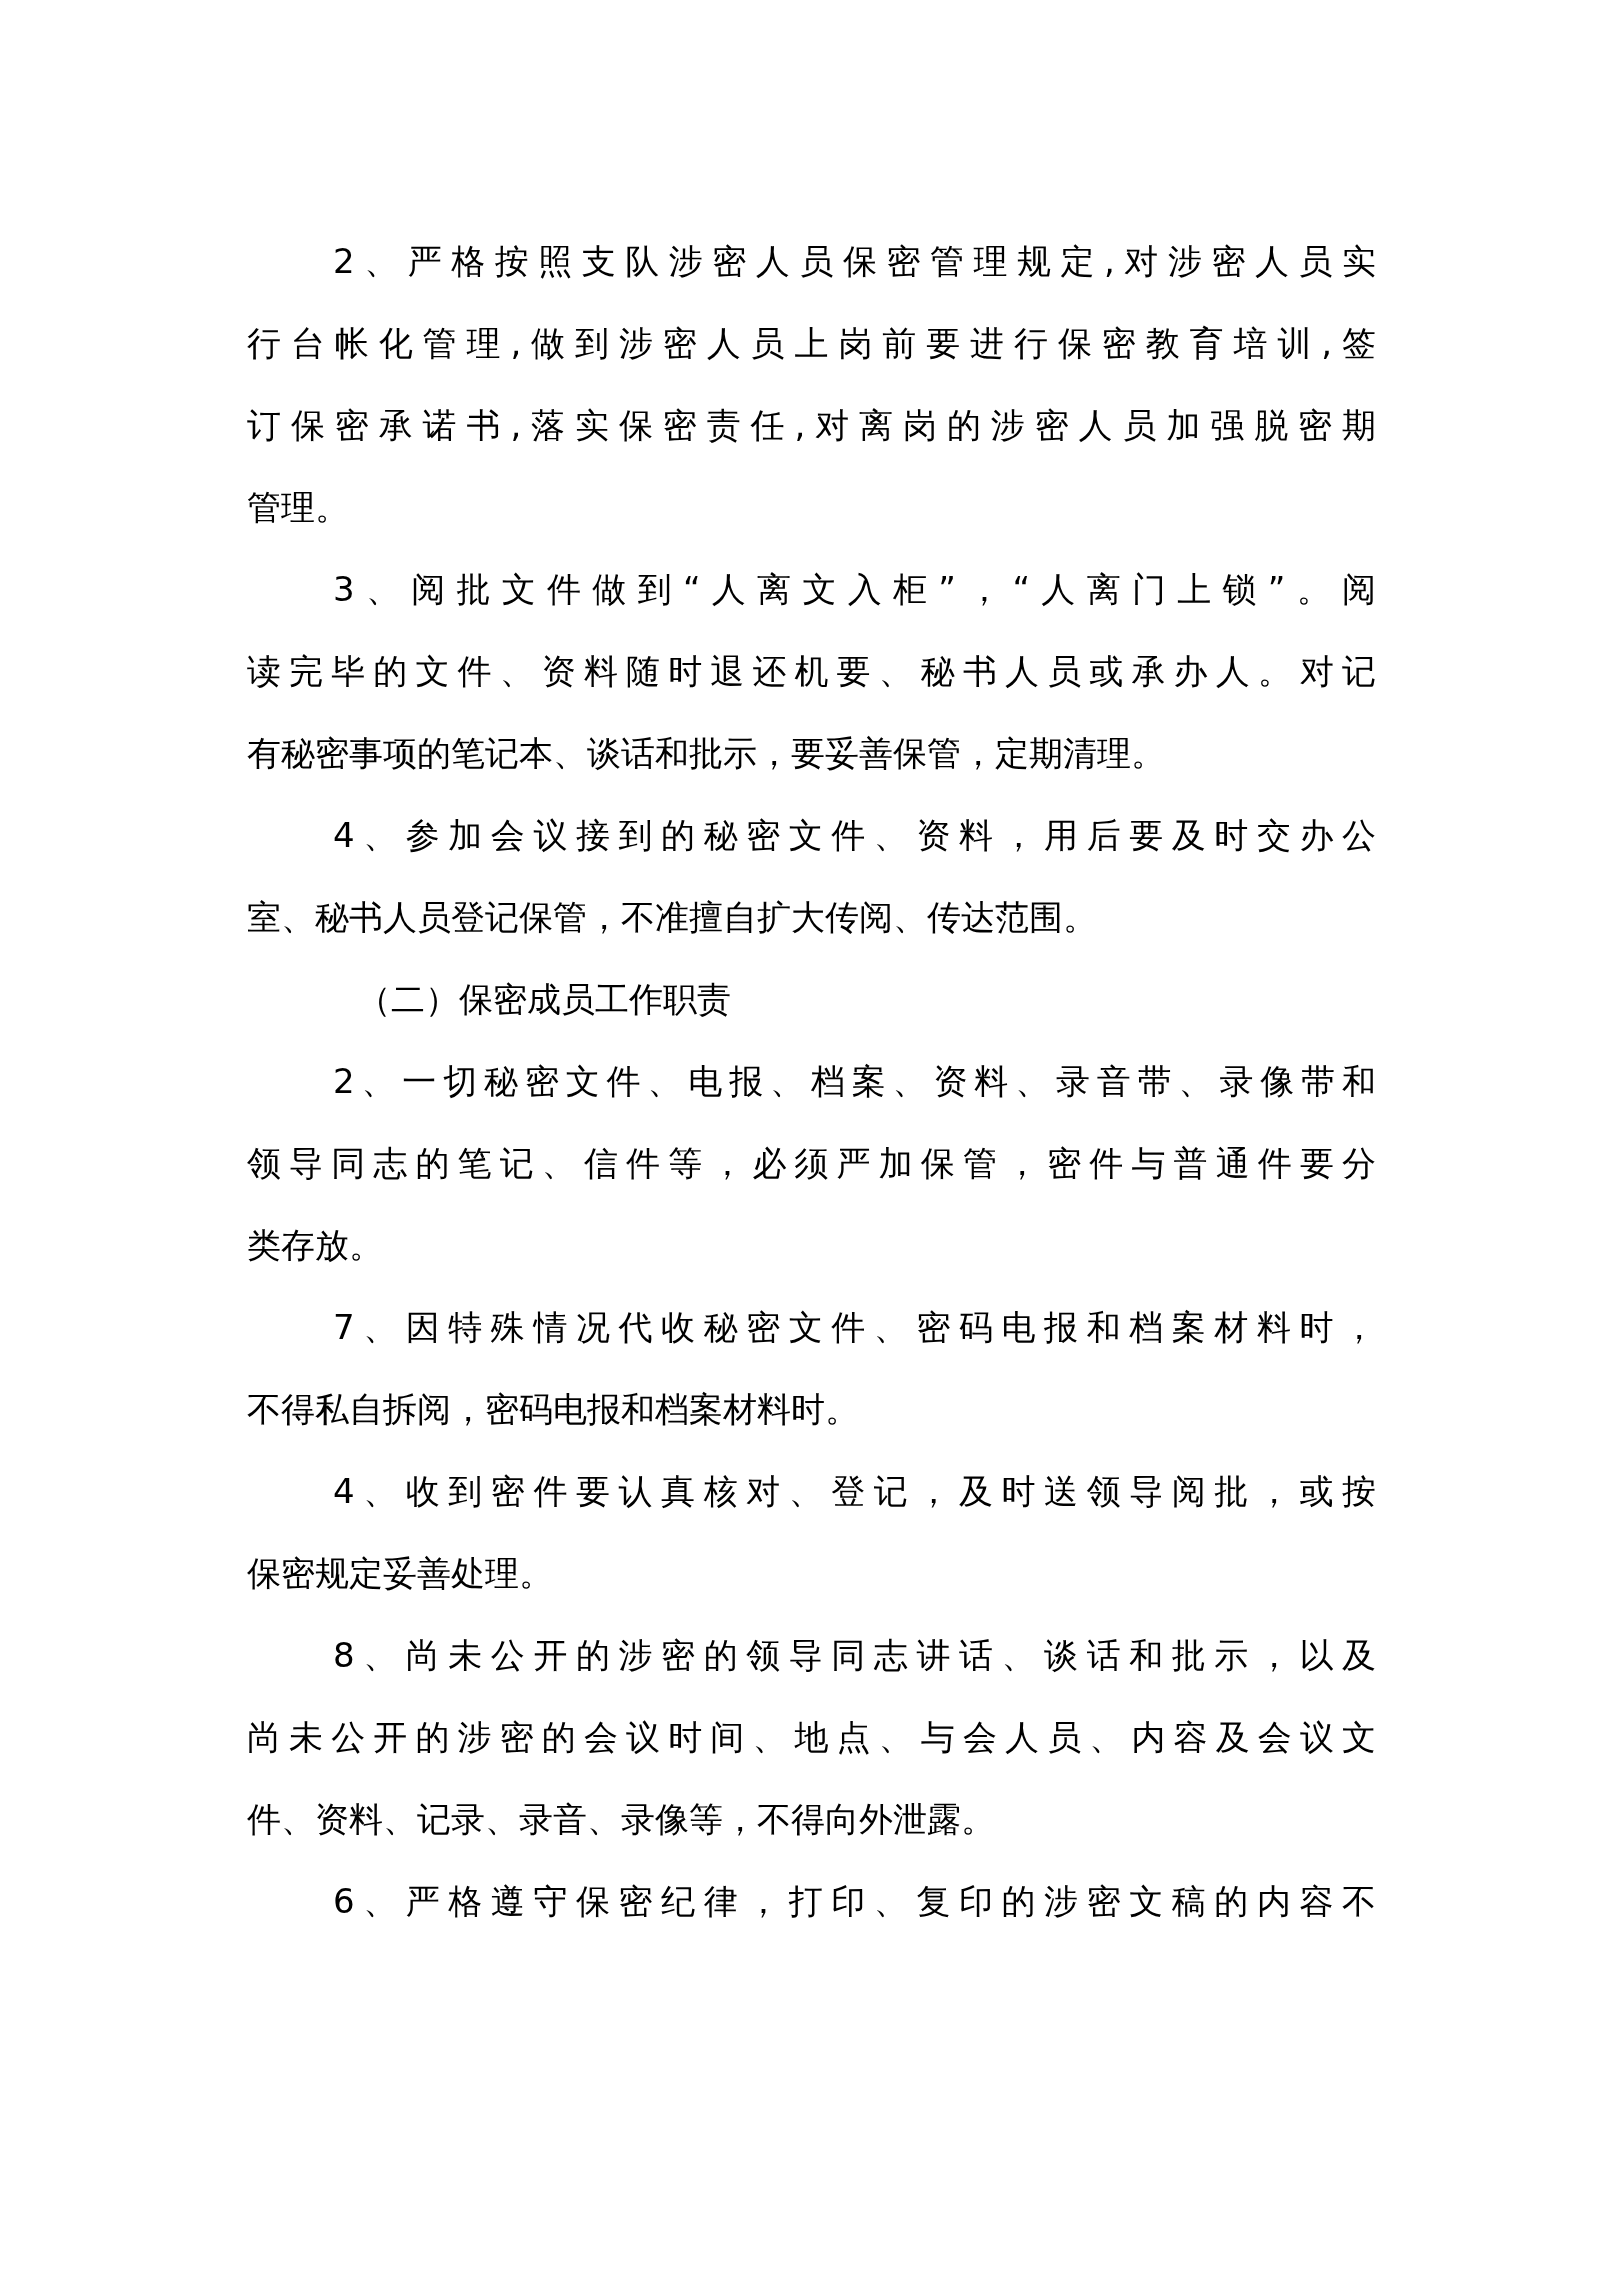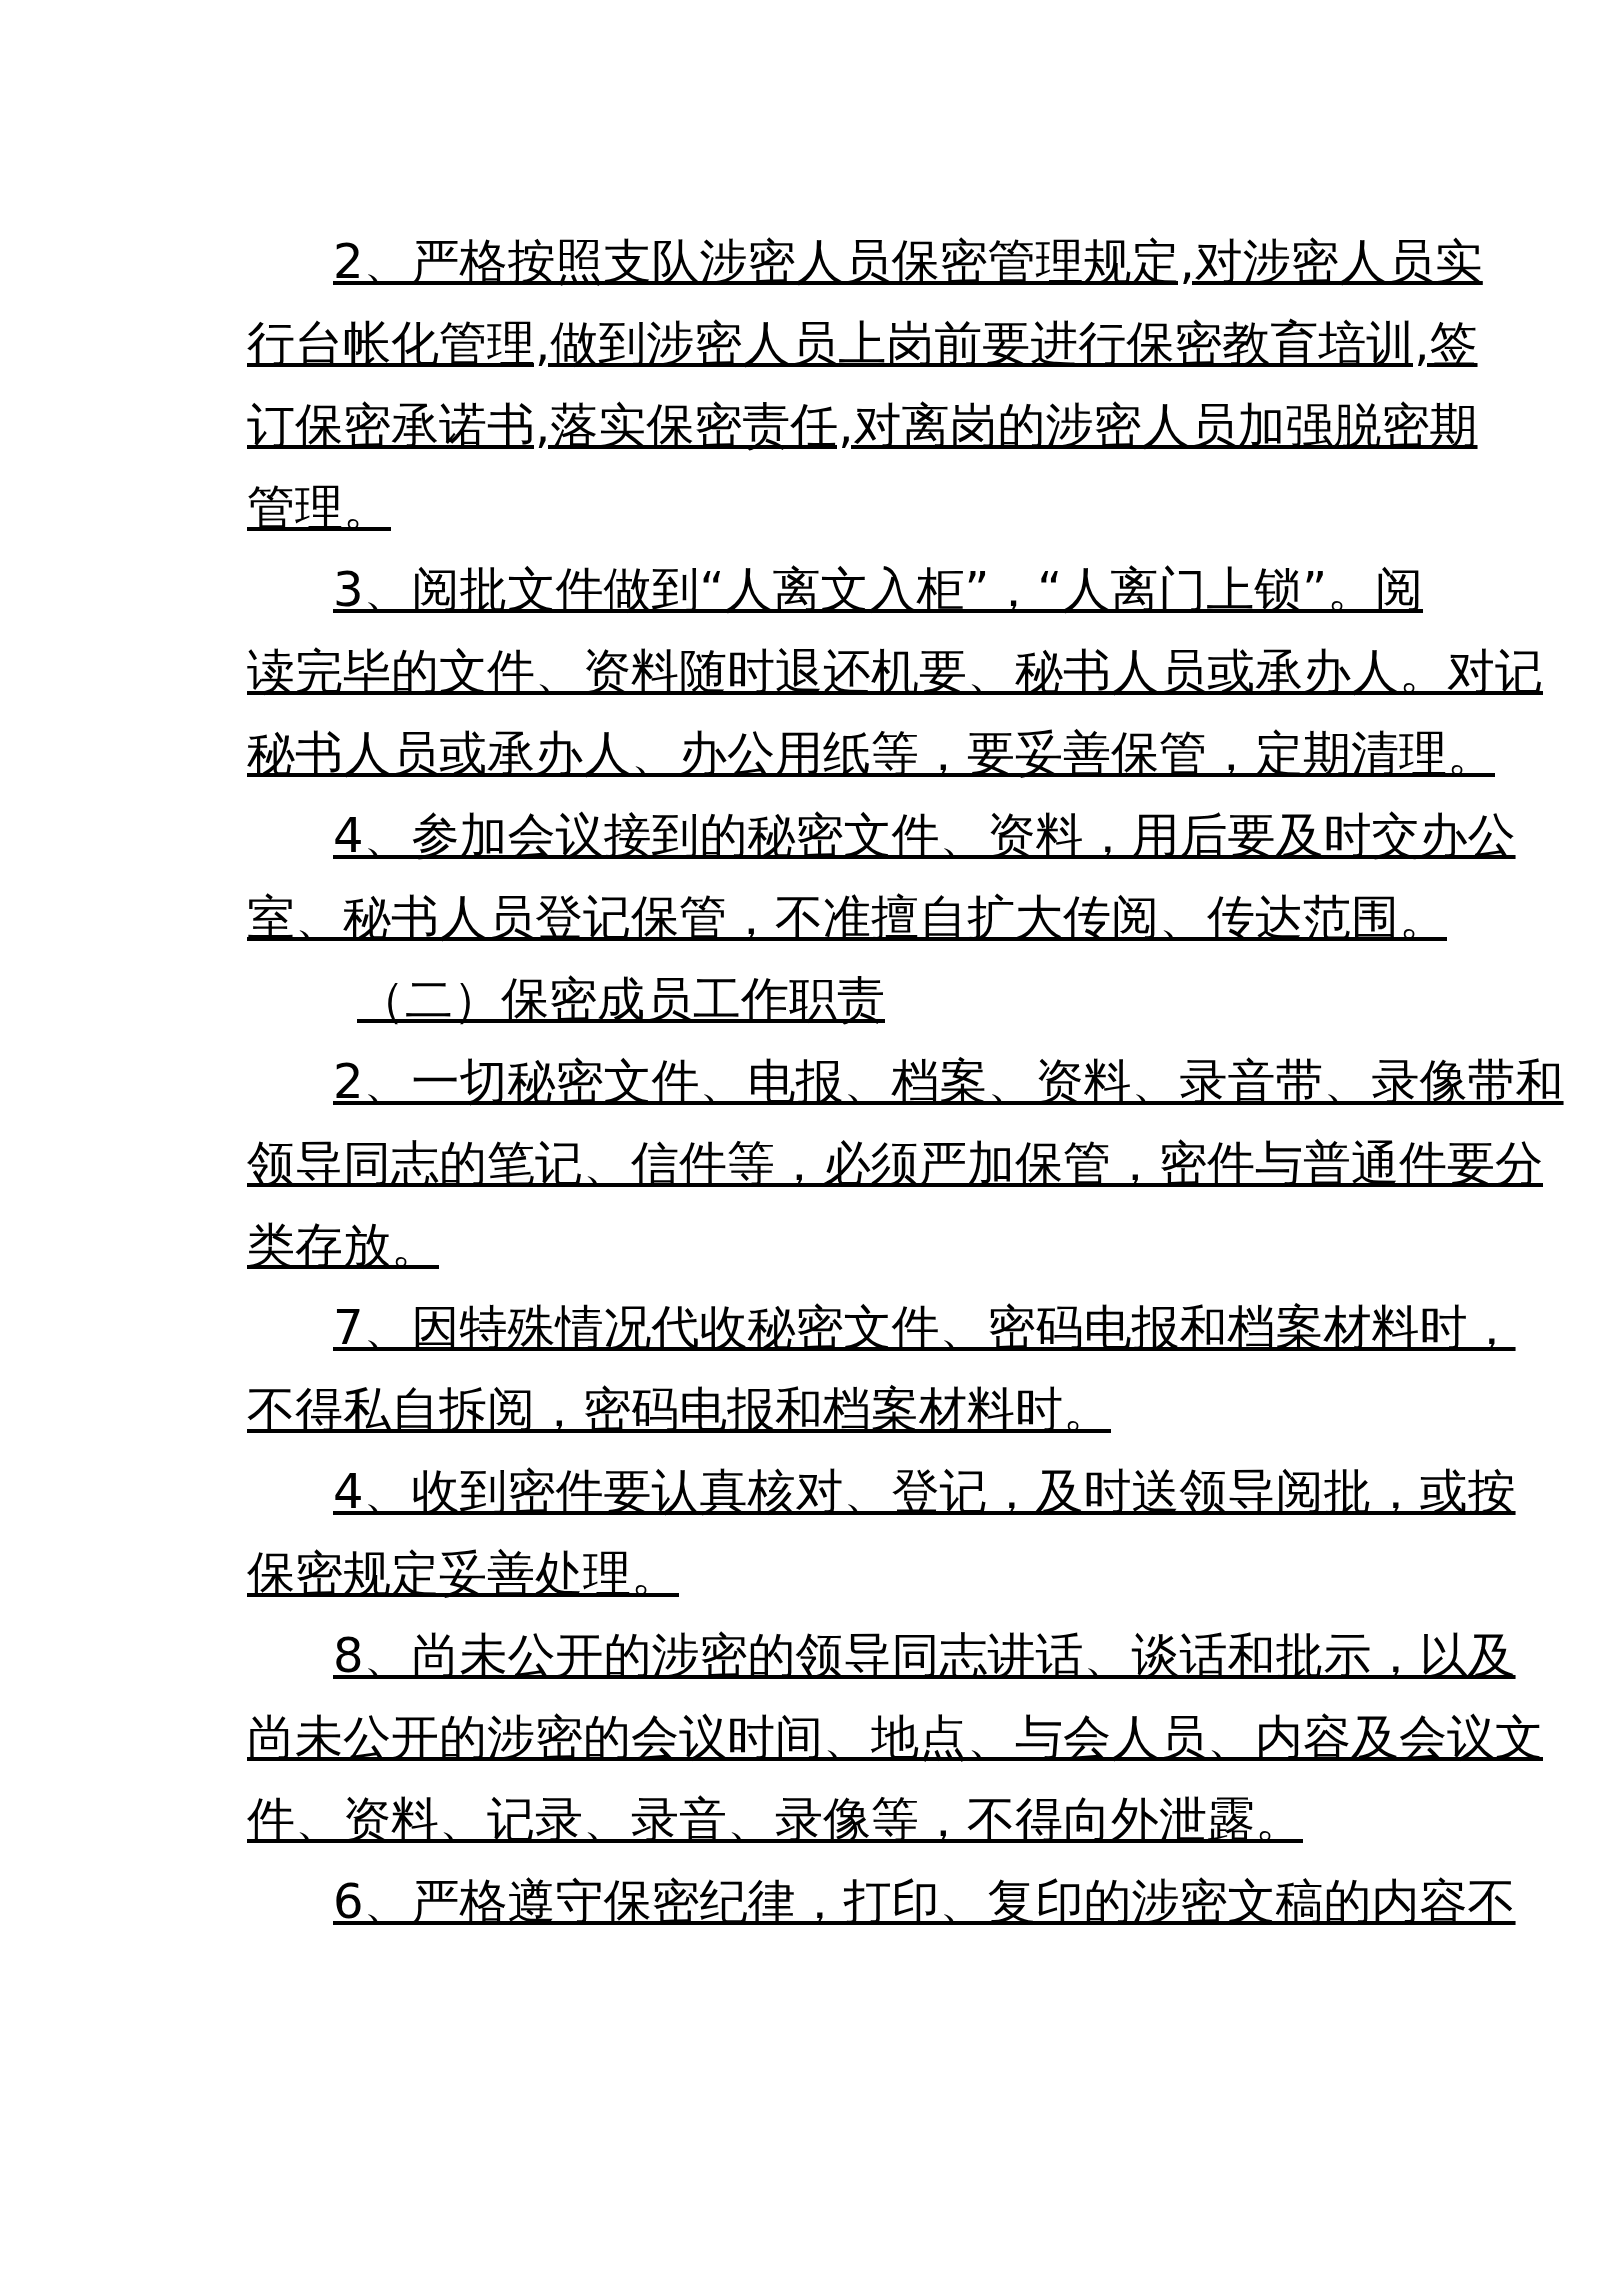--- a/index.html
+++ b/index.html
@@ -18,26 +18,25 @@
   .page {
     position: absolute;
     left: 247px;
     top: 220px;
     width: 1129px;
   }
   .line {
     display: block;
     height: 82px;
     line-height: 82px;
-    font-size: 48px;
+    font-size: 34px;
     white-space: nowrap;
     text-align: justify;
     text-align-last: justify;
     overflow: visible;
-    text-decoration: underline;
   }
   .line.last {
     text-align-last: left;
   }
   .line.indent {
     padding-left: 86px;
   }
   .line.heading {
     padding-left: 110px;
     text-align-last: left;
@@ -51,21 +50,21 @@
   <div>
     <span class="line indent">2、严格按照支队涉密人员保密管理规定,对涉密人员实</span>
     <span class="line">行台帐化管理,做到涉密人员上岗前要进行保密教育培训,签</span>
     <span class="line">订保密承诺书,落实保密责任,对离岗的涉密人员加强脱密期</span>
     <span class="line last">管理。</span>
   </div>
 
   <div>
     <span class="line indent">3、阅批文件做到“人离文入柜”，“人离门上锁”。阅</span>
     <span class="line">读完毕的文件、资料随时退还机要、秘书人员或承办人。对记</span>
-    <span class="line last">秘书人员或承办人、办公用纸等，要妥善保管，定期清理。</span>
+    <span class="line last">有秘密事项的笔记本、谈话和批示，要妥善保管，定期清理。</span>
   </div>
 
   <div>
     <span class="line indent">4、参加会议接到的秘密文件、资料，用后要及时交办公</span>
     <span class="line last">室、秘书人员登记保管，不准擅自扩大传阅、传达范围。</span>
   </div>
 
   <div>
     <span class="line heading">（二）保密成员工作职责</span>
   </div>

